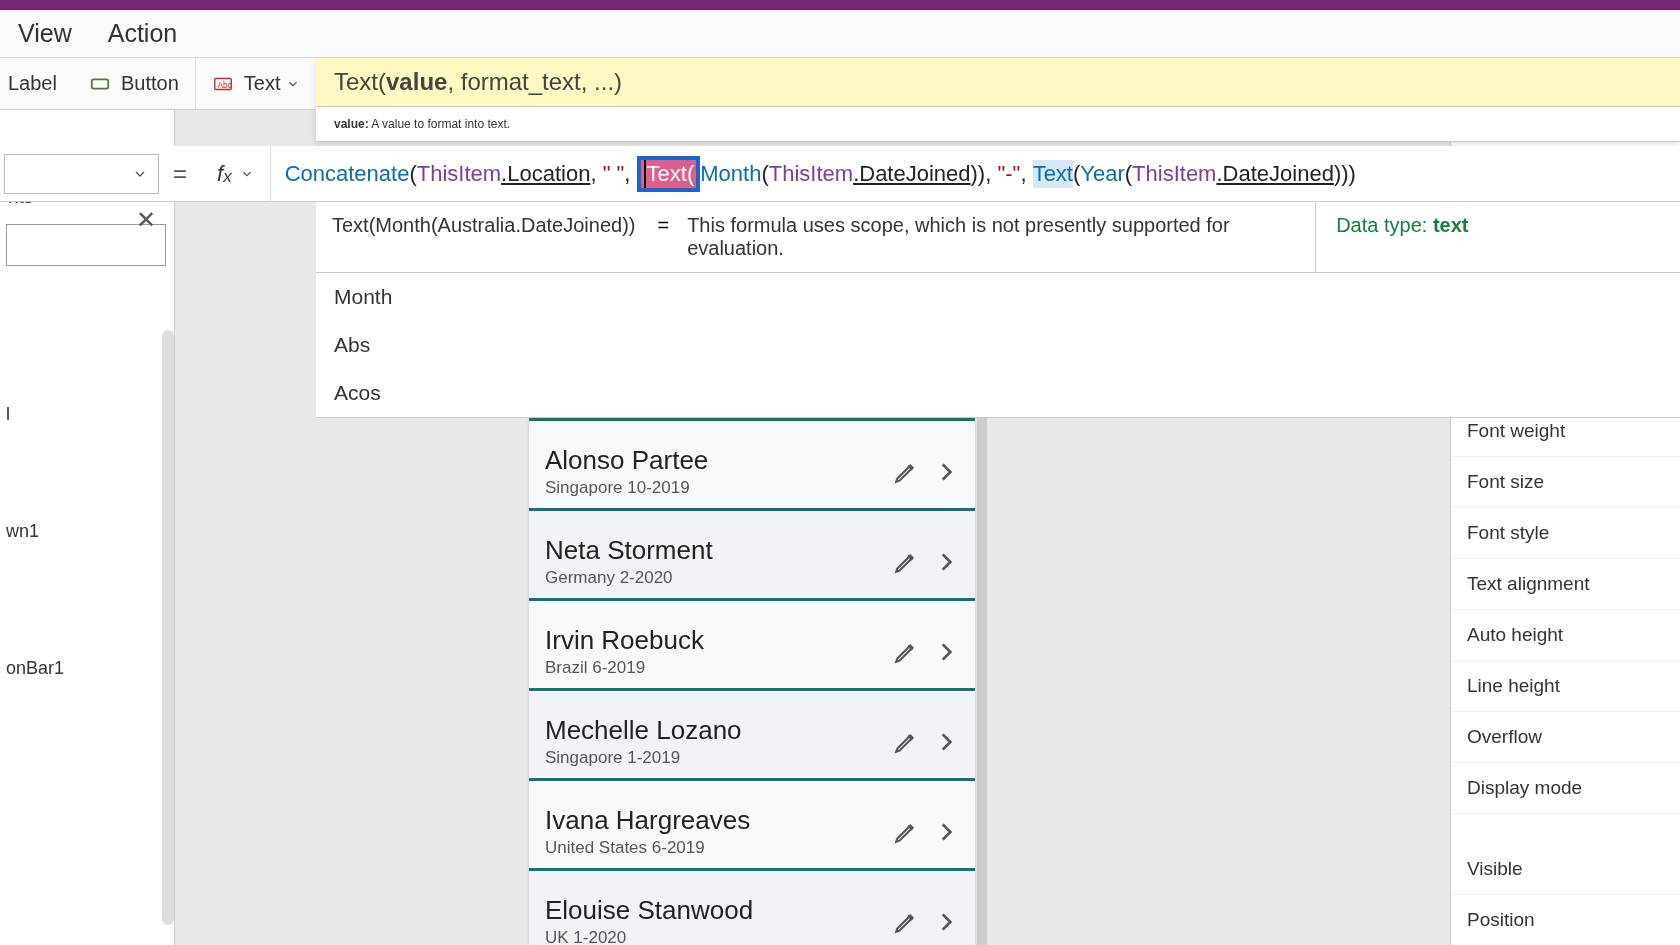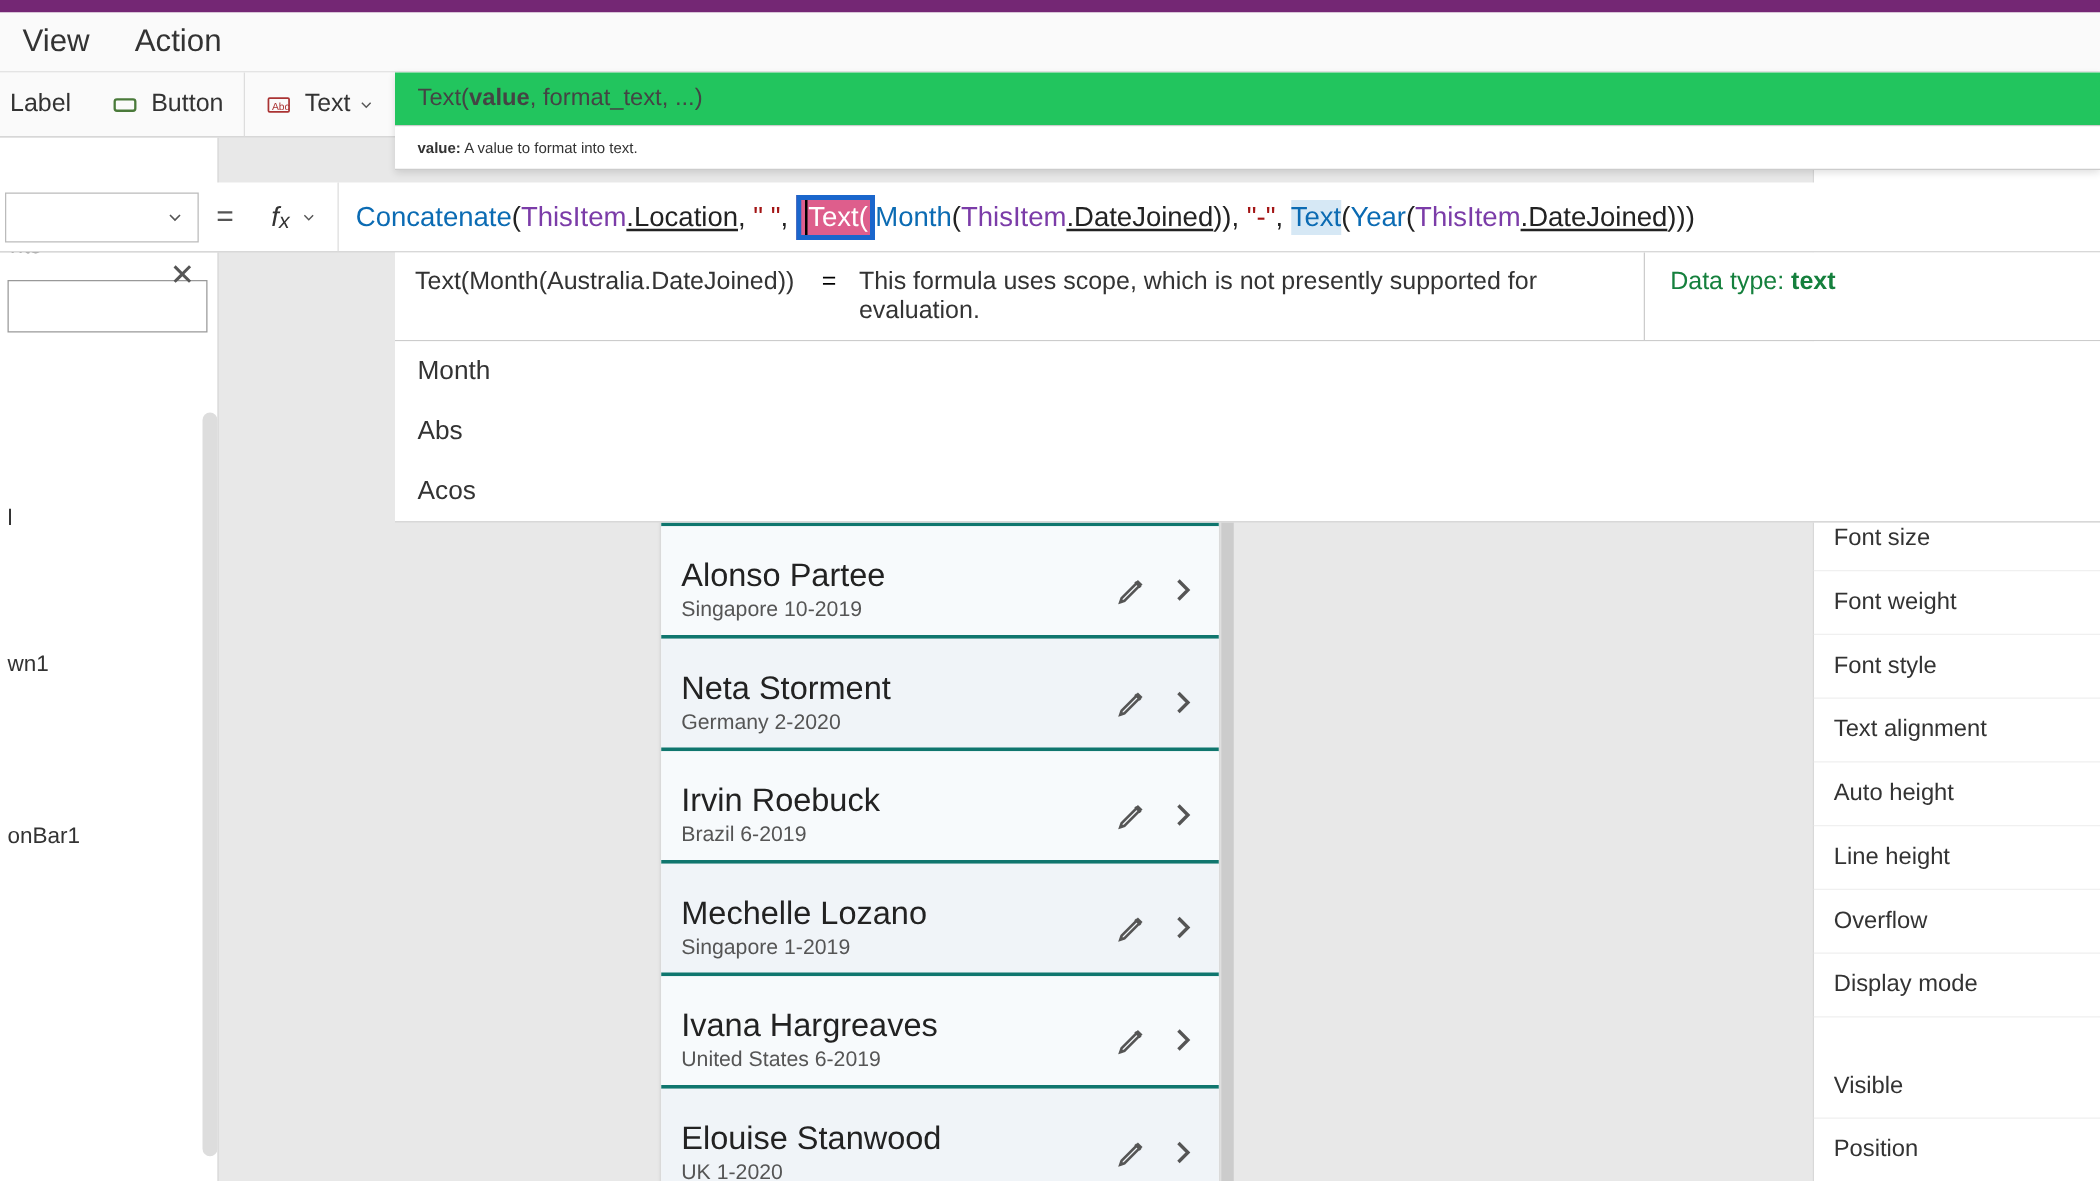--- a/index.html
+++ b/index.html
@@ -4,21 +4,21 @@
 <style>
 * { margin: 0; padding: 0; box-sizing: border-box; font-family: 'Segoe UI', Arial, sans-serif; }
 body { background: #f5f5f5; overflow: hidden; width: 1680px; height: 945px; }
 
 .top-purple { height: 10px; background: #742774; }
 .menubar { background: #fafafa; border-bottom: 1px solid #ddd; height: 48px; display: flex; align-items: center; padding-left: 0; }
 .menubar-item { padding: 0 18px; font-size: 25px; color: #333; cursor: pointer; }
 .toolbar-item { display: flex; align-items: center; padding: 0 16px; font-size: 20px; color: #333; cursor: pointer; border-right: 1px solid #ddd; height: 100%; }
 .toolbar-icon { width: 22px; height: 22px; margin-right: 10px; }
 
-.signature-row { background: #22c55e; padding: 10px 18px; font-size: 19px; color: #444; border-bottom: 1px solid #ccc; }
+.signature-row { background: #fef9c3; padding: 10px 18px; font-size: 24px; color: #444; border-bottom: 1px solid #ccc; }
 .signature-row .bold { font-weight: 600; }
 .param-hint-row { background: #fff; padding: 10px 18px; font-size: 12px; color: #333; border-bottom: 1px solid #ccc; }
 .param-hint-row .bold { font-weight: 600; }
 
 .formula-row { height: 56px; display: flex; align-items: center; background: #fff; border-bottom: 1px solid #ccc; }
 .prop-select { width: 155px; height: 40px; margin-left: 4px; border: 1px solid #bbb; background: #fff; display: flex; align-items: center; justify-content: flex-end; padding-right: 10px; }
 .equals-sign { padding: 0 14px; font-size: 24px; color: #555; }
 .fx-box { display: flex; align-items: center; padding: 0 16px; font-size: 22px; font-style: italic; color: #333; border-right: 1px solid #ddd; height: 100%; }
 .formula-text { flex: 1; padding-left: 14px; font-family: 'Segoe UI', monospace; font-size: 22px; white-space: nowrap; display: flex; align-items: center; }
 .tk-fn { color: #0b6bb3; }
@@ -183,22 +183,22 @@
     <svg class="row-icon" viewBox="0 0 24 24">
               <path fill="none" stroke="#555" stroke-width="2.5" d="M9 5l7 7-7 7"></path>
             </svg>
           </div>
         </div>
       <div class="gallery-scrollbar"></div>
     </div>
   </div>
 
   <div class="right-panel" id="props-panel">
+      <div class="prop-row">Font weight</div>
       <div class="prop-row">Font size</div>
-      <div class="prop-row">Font weight</div>
       <div class="prop-row">Font style</div>
       <div class="prop-row">Text alignment</div>
       <div class="prop-row">Auto height</div>
       <div class="prop-row">Line height</div>
       <div class="prop-row">Overflow</div>
       <div class="prop-row" style="margin-bottom: 30px;">Display mode</div>
       <div class="prop-row">Visible</div>
       <div class="prop-row">Position</div>
     </div>
 </div>

